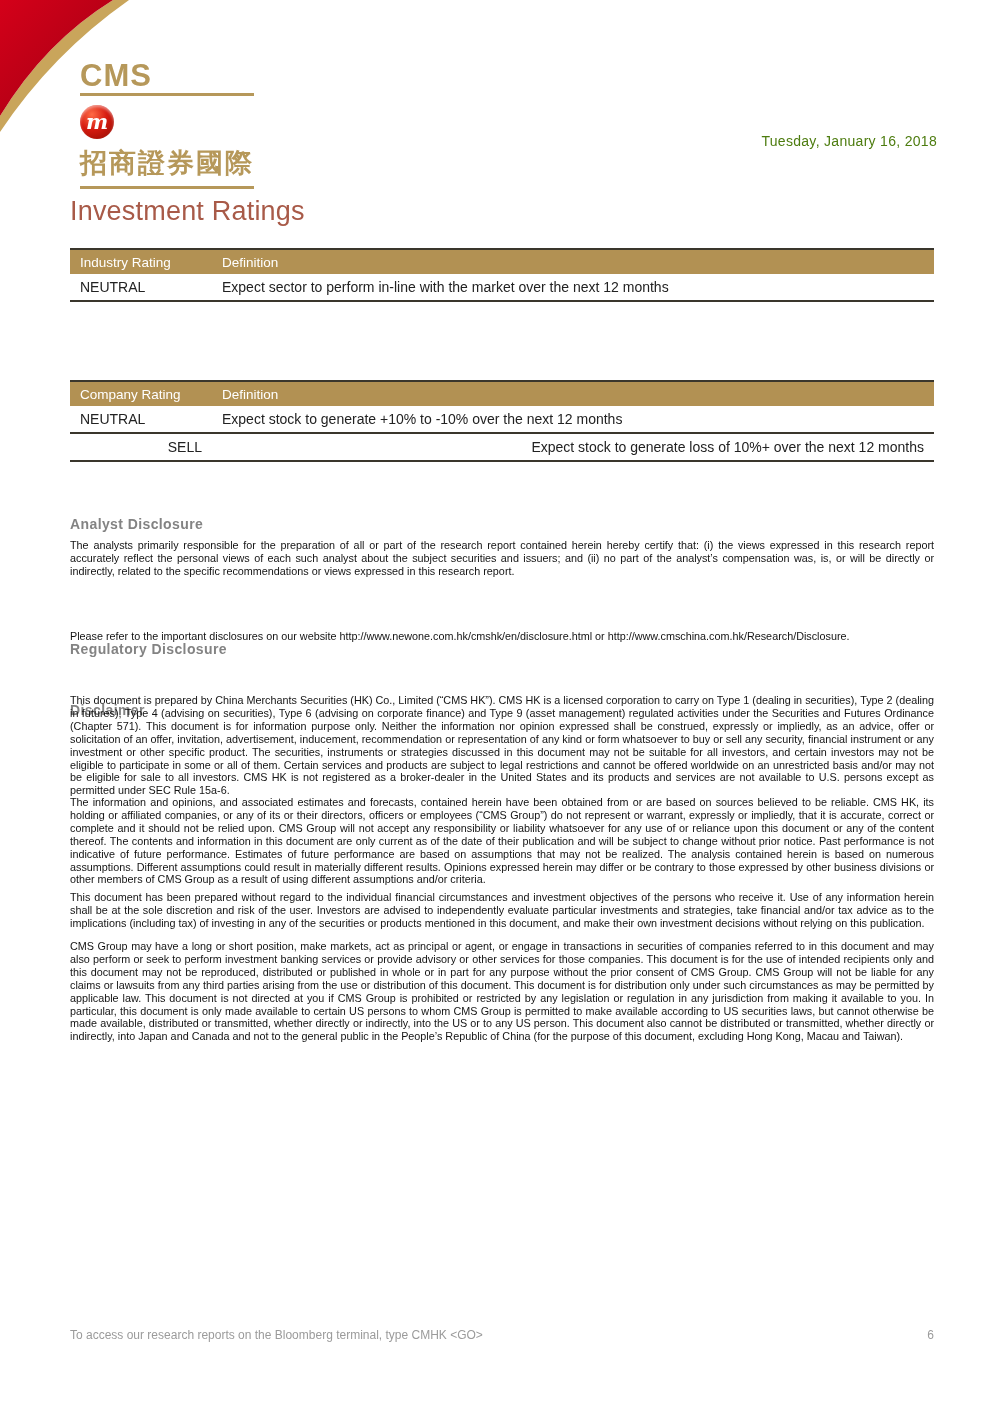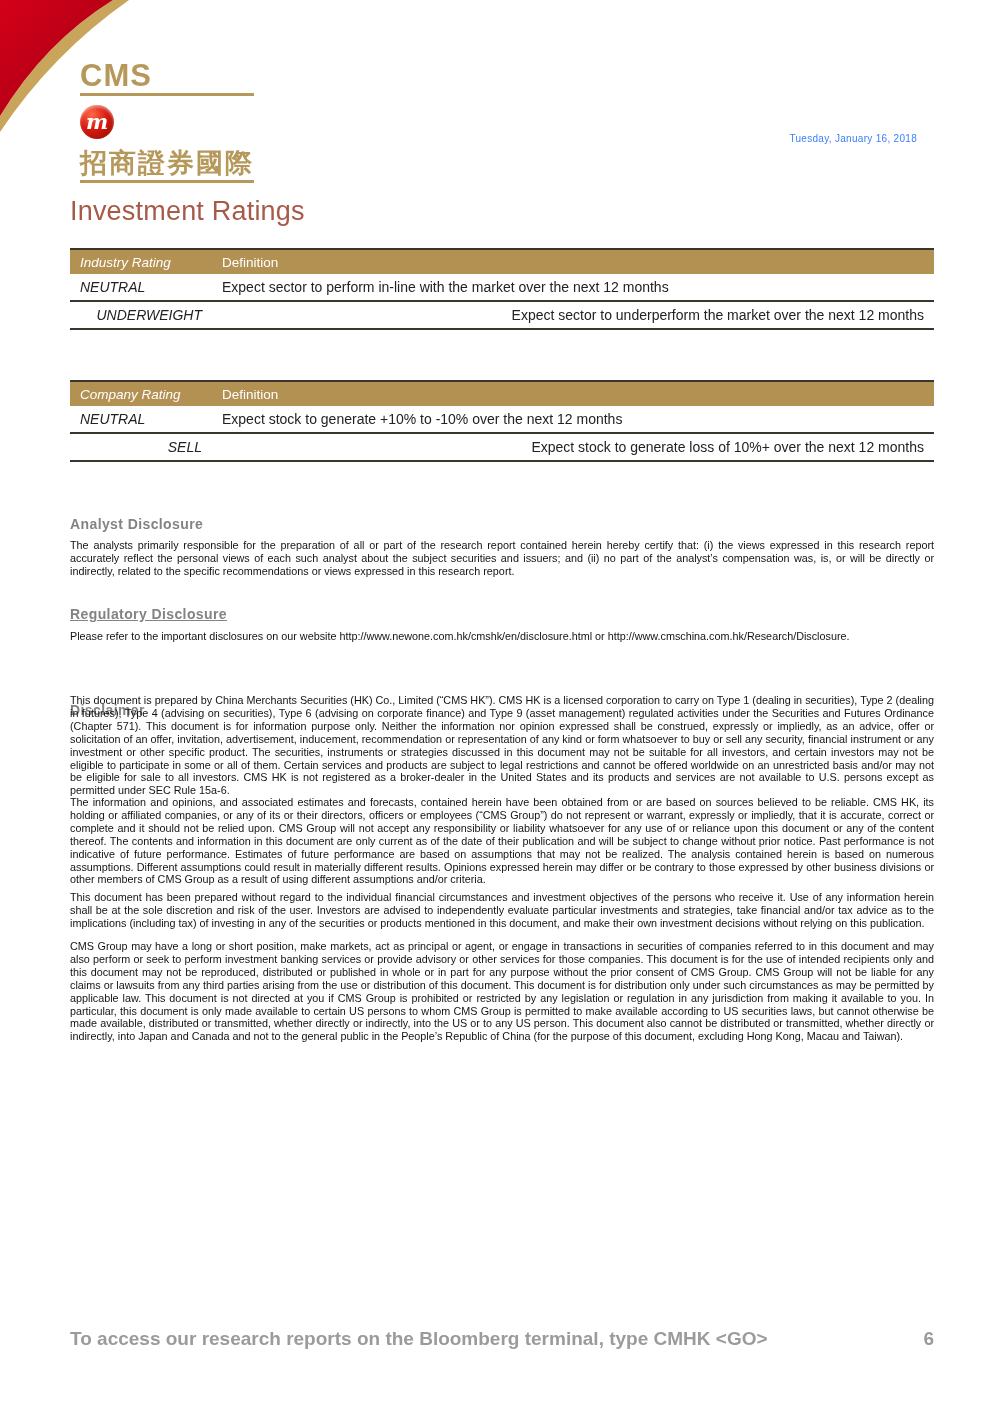--- a/index.html
+++ b/index.html
@@ -18,58 +18,58 @@
     background:radial-gradient(circle at 35% 28%,#ff6a45 0%,#d61b10 45%,#8e0a00 100%);
     display:flex;align-items:center;justify-content:center;
     box-shadow:inset 0 2px 3px rgba(255,255,255,.5);
   }
   .logo-badge span{
     color:#ffffff;font-family:"DejaVu Serif",serif;font-style:italic;font-weight:bold;
     font-size:21px;line-height:21px;transform:translateY(-1px);
   }
   .logo-cn{
     font-size:27px;font-weight:bold;color:#b6985a;letter-spacing:2px;
-    border-bottom:3px solid #b6985a;padding-bottom:2px;line-height:30px;
+    border-bottom:3px solid #b6985a;padding-bottom:8px;line-height:30px;
   }
   .date{
-    position:absolute;top:133px;right:76px;font-size:10px;color:#3b82f6;letter-spacing:.3px;
+    position:absolute;top:133px;right:56px;font-size:14px;color:#4d7c0f;letter-spacing:.3px;
   }
   .title{
     position:absolute;left:70px;top:196px;font-size:27px;color:#a85a48;letter-spacing:.2px;
   }
   .tbl-wrap{position:absolute;left:70px;width:864px;}
   .tbl-wrap.t1{top:248px;}
   .tbl-wrap.t2{top:380px;}
   table{
     width:100%;border-collapse:collapse;
     border-top:2px solid #3a362c;border-bottom:2px solid #3a362c;
   }
   thead th{
     background:#b29153;color:#ffffff;font-weight:normal;text-align:left;
     font-size:13.5px;padding:4px 10px;height:16px;
   }
   tbody td{font-size:14px;color:#222222;padding:5px 10px;height:16px;}
   tbody tr + tr td{border-top:2px solid #3a362c;text-align:right;}
-  td.c1,th.c1{width:122px;font-style:italic;}
+  td.c1,th.c1{width:122px;}
   .sect-h{
     position:absolute;left:70px;width:864px;
     font-size:14px;font-weight:bold;color:#838383;letter-spacing:.4px;
   }
   .sect-p{
     position:absolute;left:70px;width:864px;
     font-size:10.8px;line-height:12.9px;text-align:justify;color:#131313;
   }
   .h-analyst{top:516px;} .p-analyst{top:539px;}
-  .h-reg{top:606px;text-decoration:underline;}     .p-reg{top:630px;text-align:left;}
+  .h-reg{top:641px;}     .p-reg{top:630px;text-align:left;}
   .h-disc{top:670px;margin-top:32px;}
   .p-d1{top:694px;} .p-d2{top:796px;} .p-d3{top:891px;} .p-d4{top:940px;}
   .footer{
     position:absolute;left:70px;top:1328px;width:864px;
     display:flex;justify-content:space-between;align-items:center;
-    font-size:19px;color:#9b9b9b;font-weight:bold;
+    font-size:12px;color:#9b9b9b;
   }
   .url{color:#131313;text-decoration:none;margin-top:8px;}
 </style>
 </head>
 <body>
 
 <div>
 
   <svg class="corner" viewBox="0 0 140 140" aria-hidden="true">
     <defs>
@@ -99,24 +99,20 @@
       <thead>
         <tr>
           <th class="c1">Industry Rating</th>
           <th>Definition</th>
         </tr>
       </thead>
       <tbody>
         <tr>
           <td class="c1">NEUTRAL</td>
           <td>Expect sector to perform in-line with the market over the next 12 months</td>
-        </tr>
-        <tr>
-          <td class="c1">UNDERWEIGHT</td>
-          <td>Expect sector to underperform the market over the next 12 months</td>
         </tr>
       </tbody>
     </table>
   </div>
 
   <div class="tbl-wrap t2">
     <table>
       <thead>
         <tr>
           <th class="c1">Company Rating</th>

